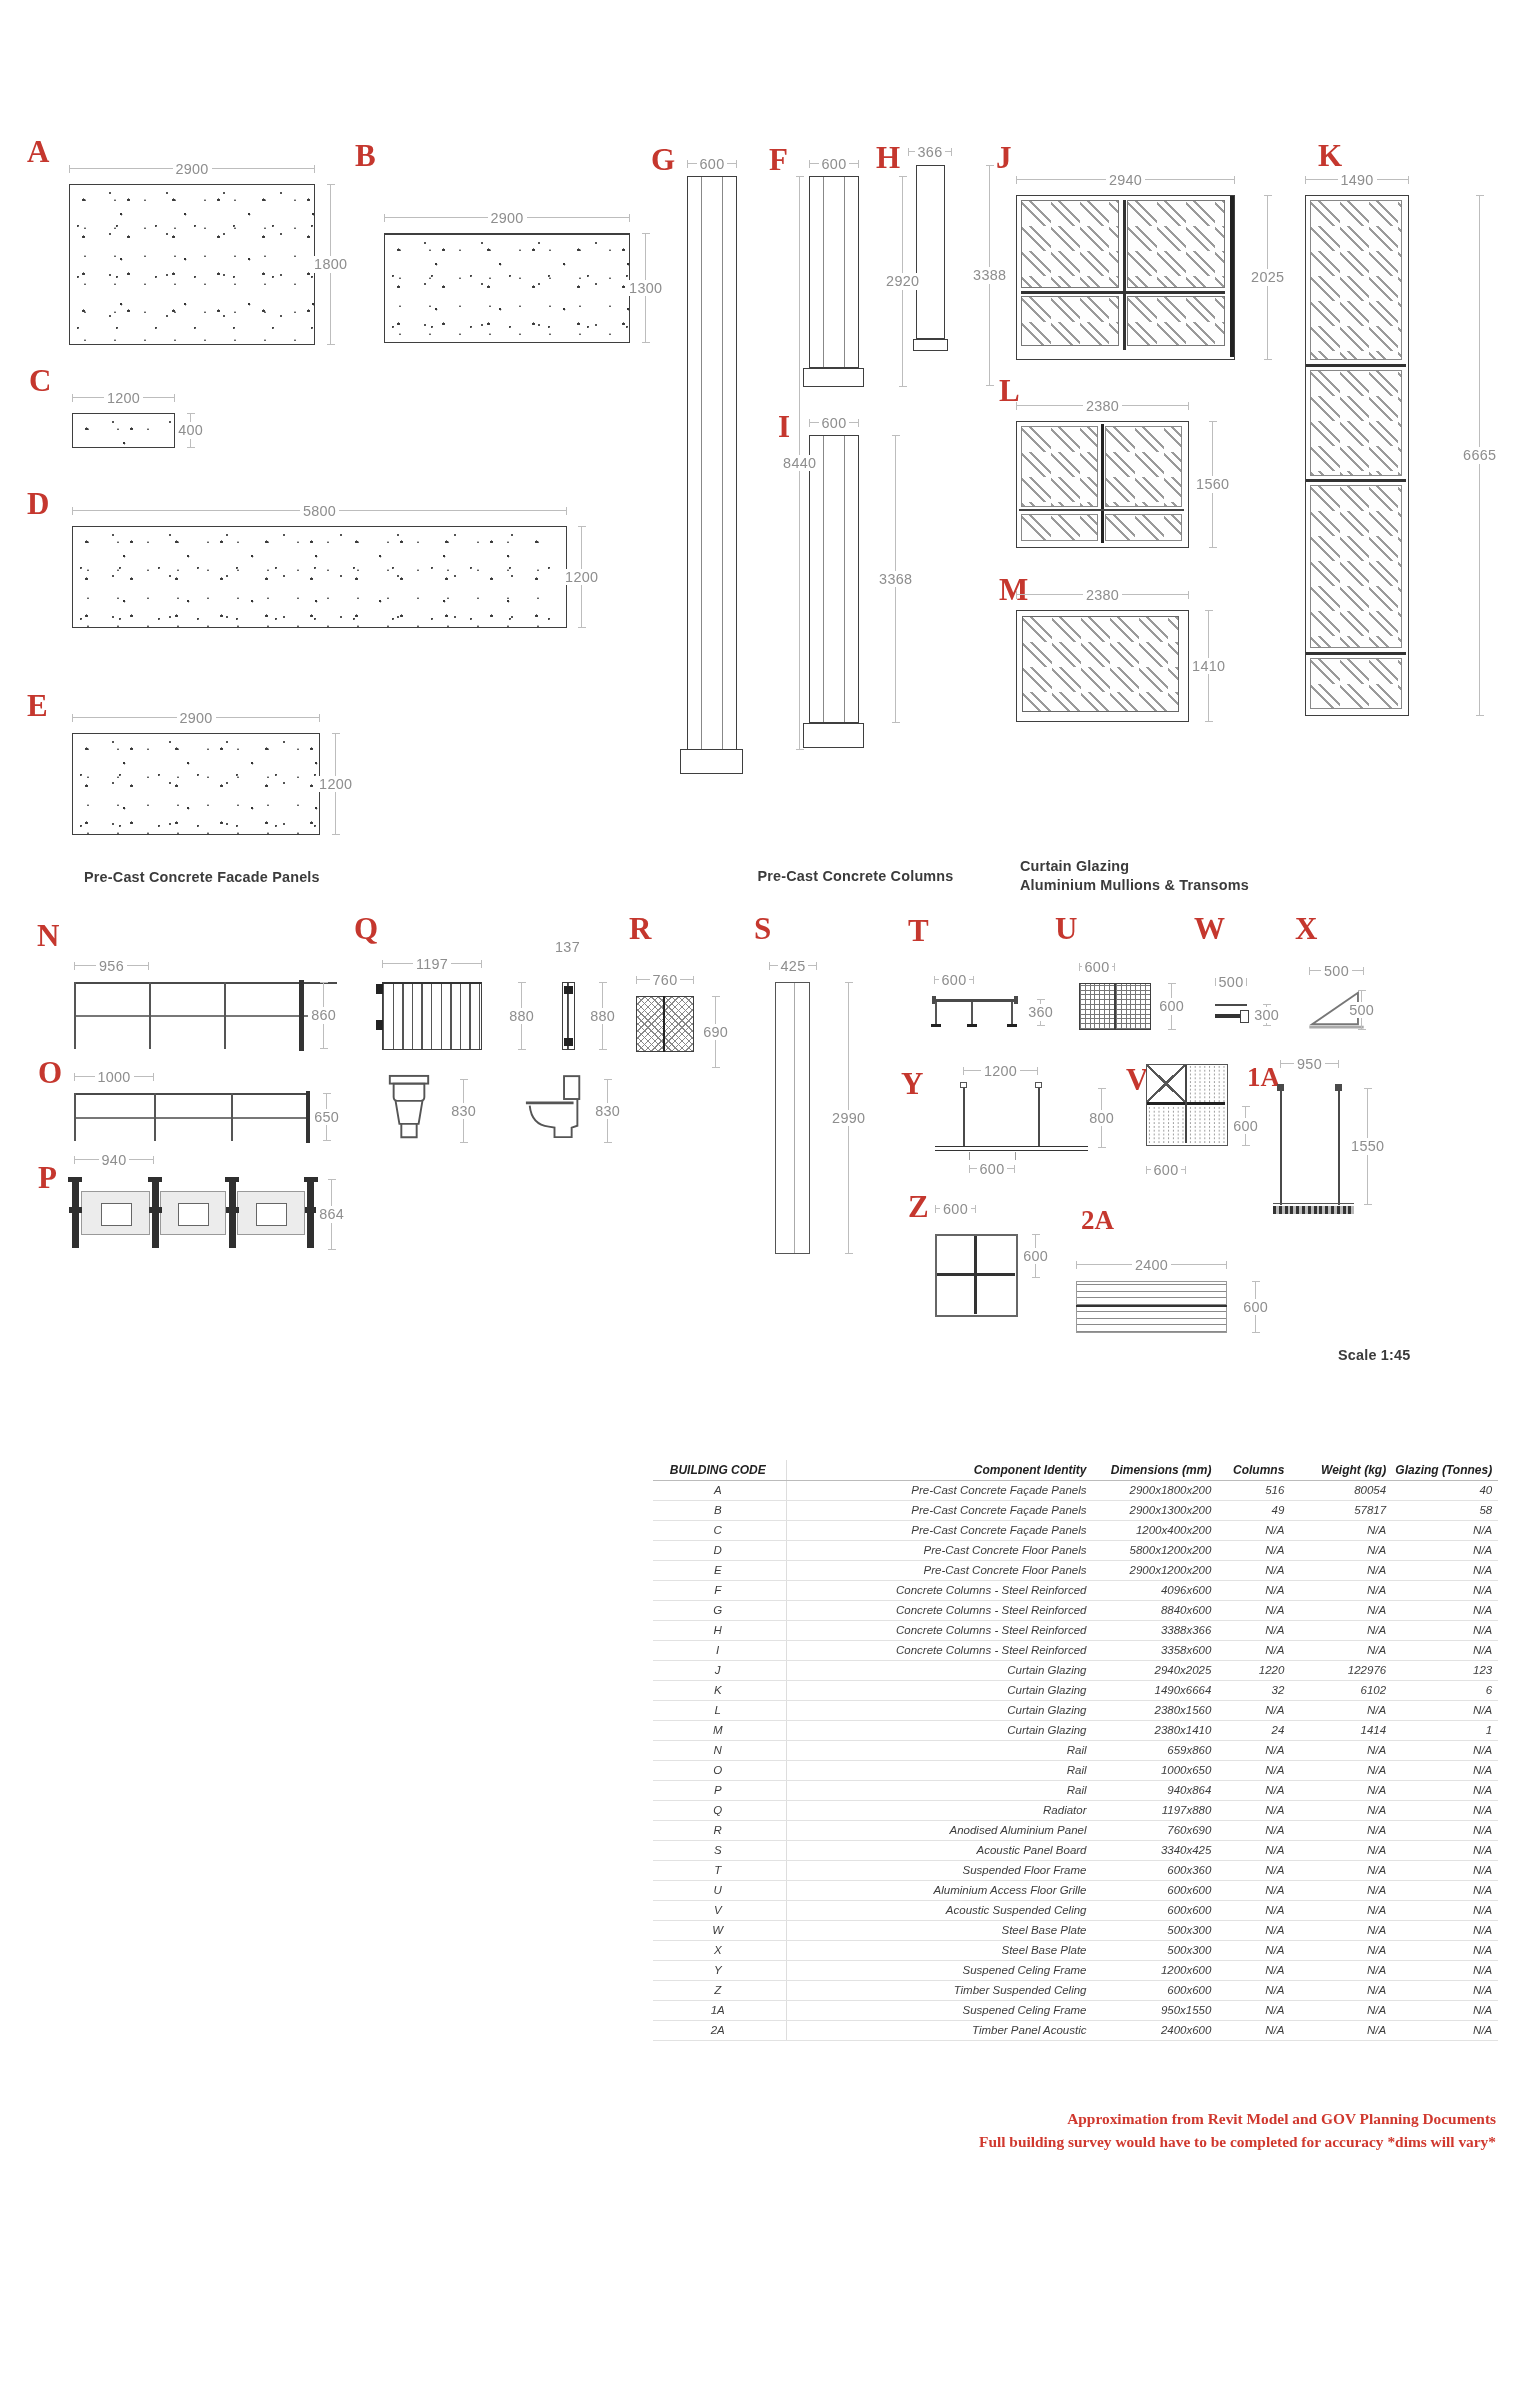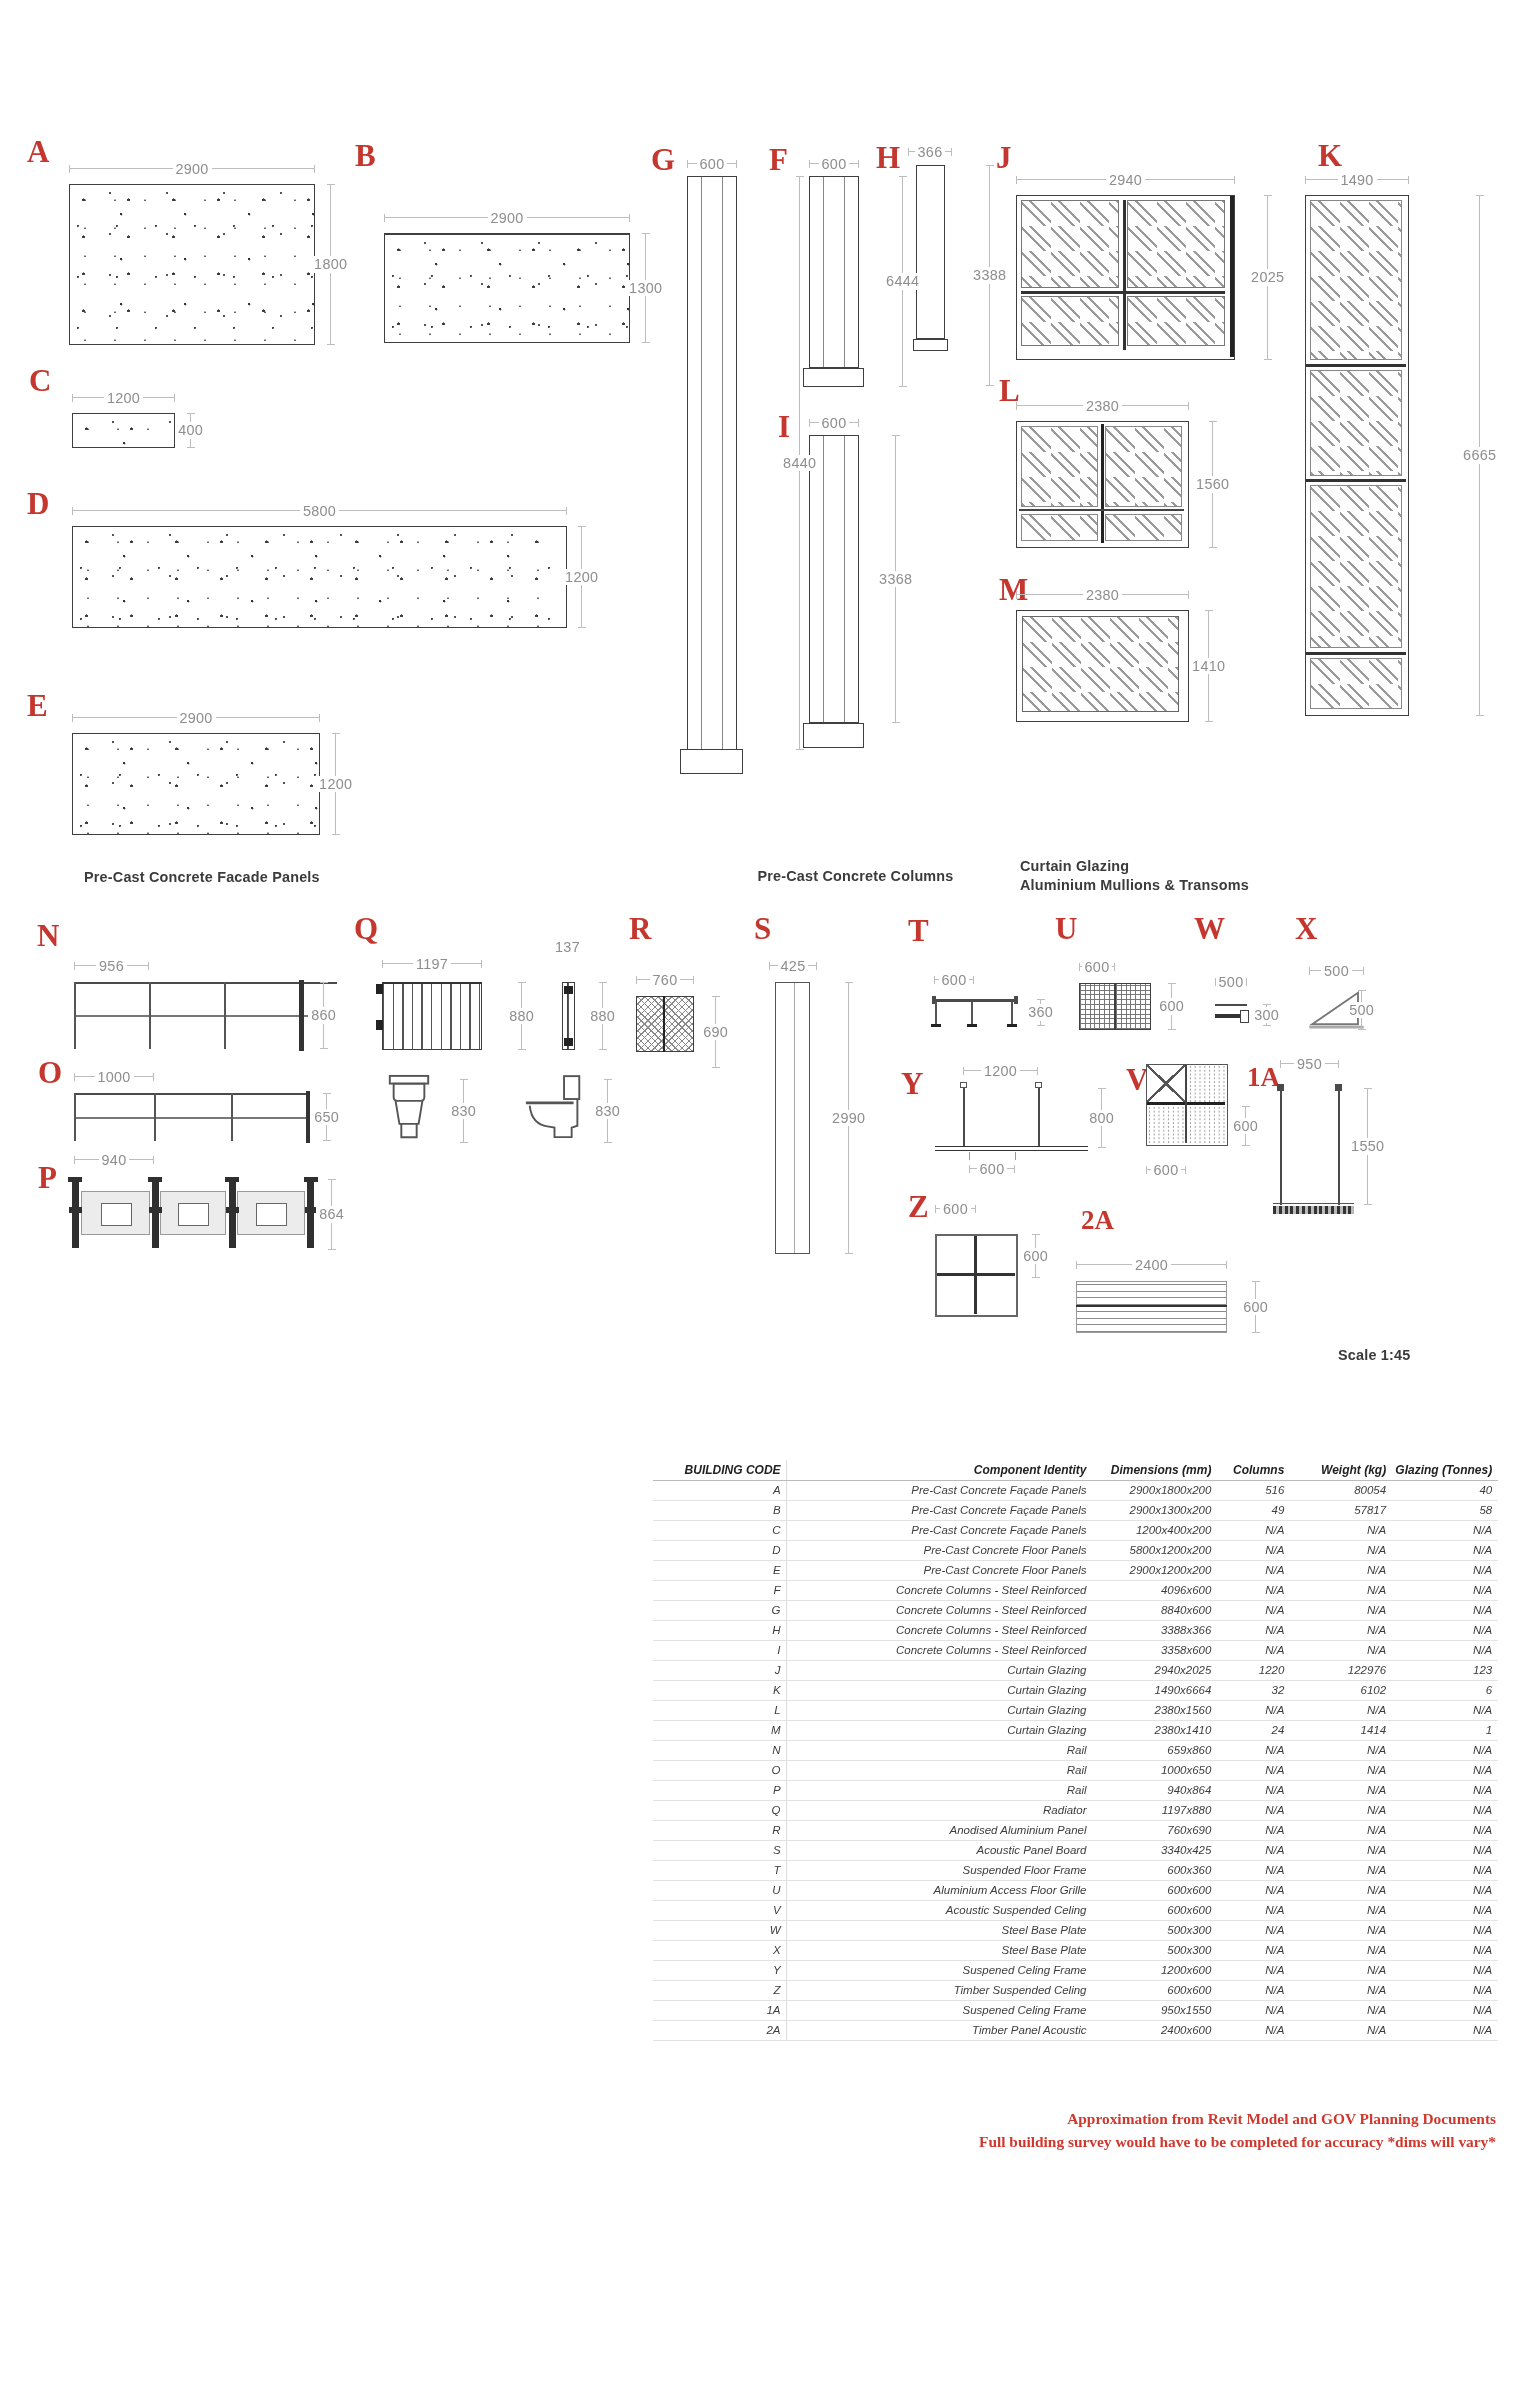--- a/index.html
+++ b/index.html
@@ -46,21 +46,21 @@
     linear-gradient(to top right, transparent calc(50% - 1.2px), #555 calc(50% - 1.2px), #555 calc(50% + 1.2px), transparent calc(50% + 1.2px)),
     linear-gradient(to bottom right, transparent calc(50% - 1.2px), #555 calc(50% - 1.2px), #555 calc(50% + 1.2px), transparent calc(50% + 1.2px));}
   .bar{background:#4a4a4a;}
   .caption{font:bold 14.4px "Liberation Sans",sans-serif;color:#3b3b3b;letter-spacing:0.2px;}
   .dbar{border-top:1.4px solid #333;border-bottom:1.4px solid #333;background:#fff;}
   .ctable{border-collapse:collapse;font-style:italic;color:#3d3d3d;}
   .ctable th{font:bold italic 12px "Liberation Sans",sans-serif;color:#222;
     border-bottom:1px solid #bbb;padding:2.9px 5.8px 2.9px 1.9px;white-space:nowrap;}
   .ctable td{font:italic 11.5px "Liberation Sans",sans-serif;height:19px;
     border-bottom:1px solid #e2e2e2;padding:0 5.8px 0 1.9px;white-space:nowrap;}
-  .ctable th.c0,.ctable td.c0{text-align:right;border-right:1px solid #ddd;}
+  .ctable th.c0,.ctable td.c0{text-align:center;border-right:1px solid #ddd;}
   .ctable th:not(.c0),.ctable td:not(.c0){text-align:right;}
   .foot{font:bold 15.4px "Liberation Serif",serif;color:#d0382e;text-align:right;}
 </style>
 </head>
 <body>
 
 <div id="sheet">
 
   <div class="abs code" style="left:27px;top:136px">A</div>
   <div class="abs shape concrete" style="left:69px;top:184px;width:246px;height:161px"></div>
@@ -119,21 +119,21 @@
       <span class="dimlabel">8440</span>
     </div>
 
   <div class="abs code" style="left:769px;top:144px">F</div>
   <div class="abs shape colline" style="left:809px;top:176px;width:50px;height:192px"></div>
   <div class="abs shape" style="left:803px;top:368px;width:61px;height:19px"></div>
   <div class="abs dimh" style="left:809px;top:156px;width:50px">
       <span class="dimlabel">600</span>
     </div>
   <div class="abs dimv" style="left:895px;top:176px;height:211px">
-      <span class="dimlabel">6444</span>
+      <span class="dimlabel">2920</span>
     </div>
 
   <div class="abs code" style="left:876px;top:142px">H</div>
   <div class="abs shape" style="left:916px;top:165px;width:29px;height:174px"></div>
   <div class="abs shape" style="left:913px;top:339px;width:35px;height:11.5px"></div>
   <div class="abs dimh" style="left:908px;top:144px;width:44px">
       <span class="dimlabel">366</span>
     </div>
   <div class="abs dimv" style="left:982px;top:165px;height:221px">
       <span class="dimlabel">3388</span>

